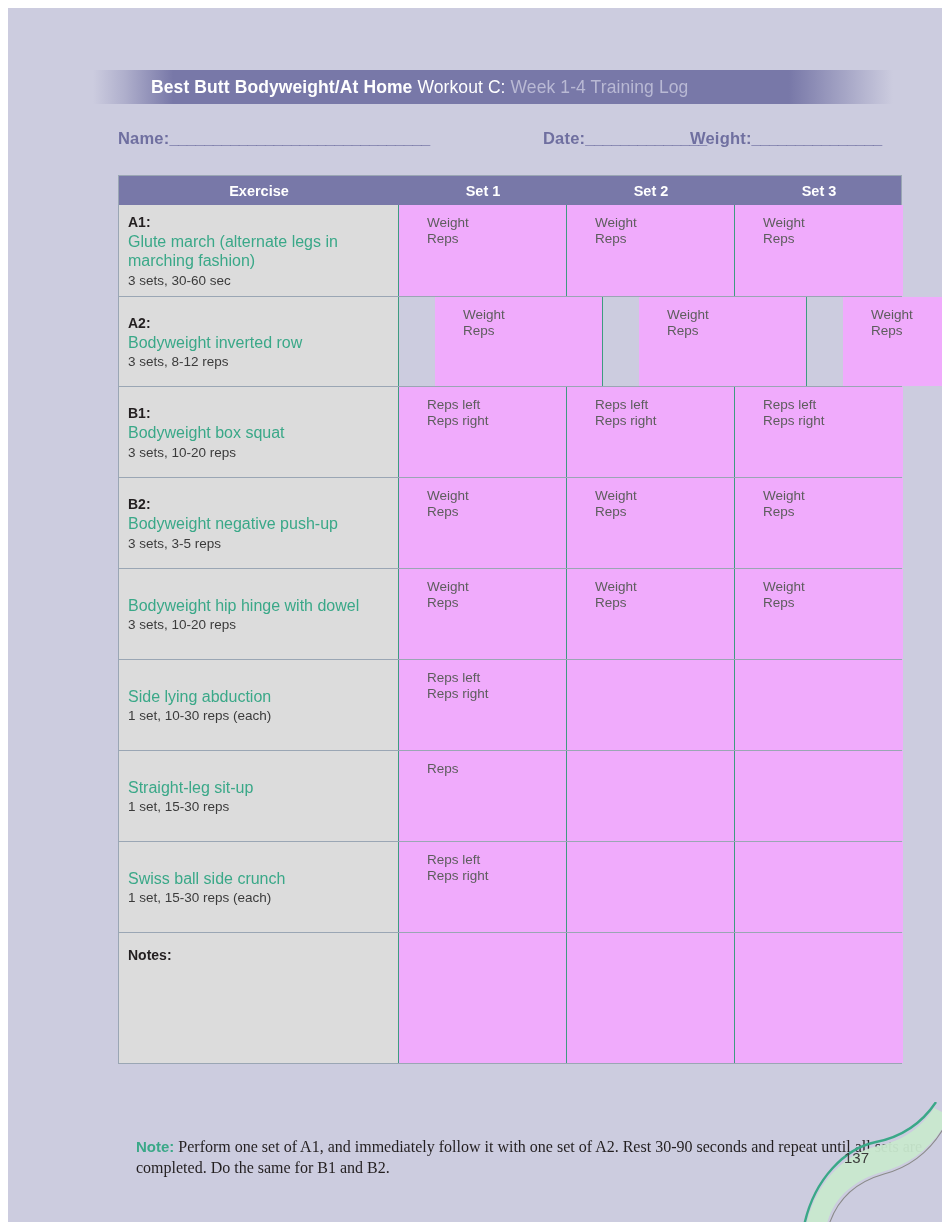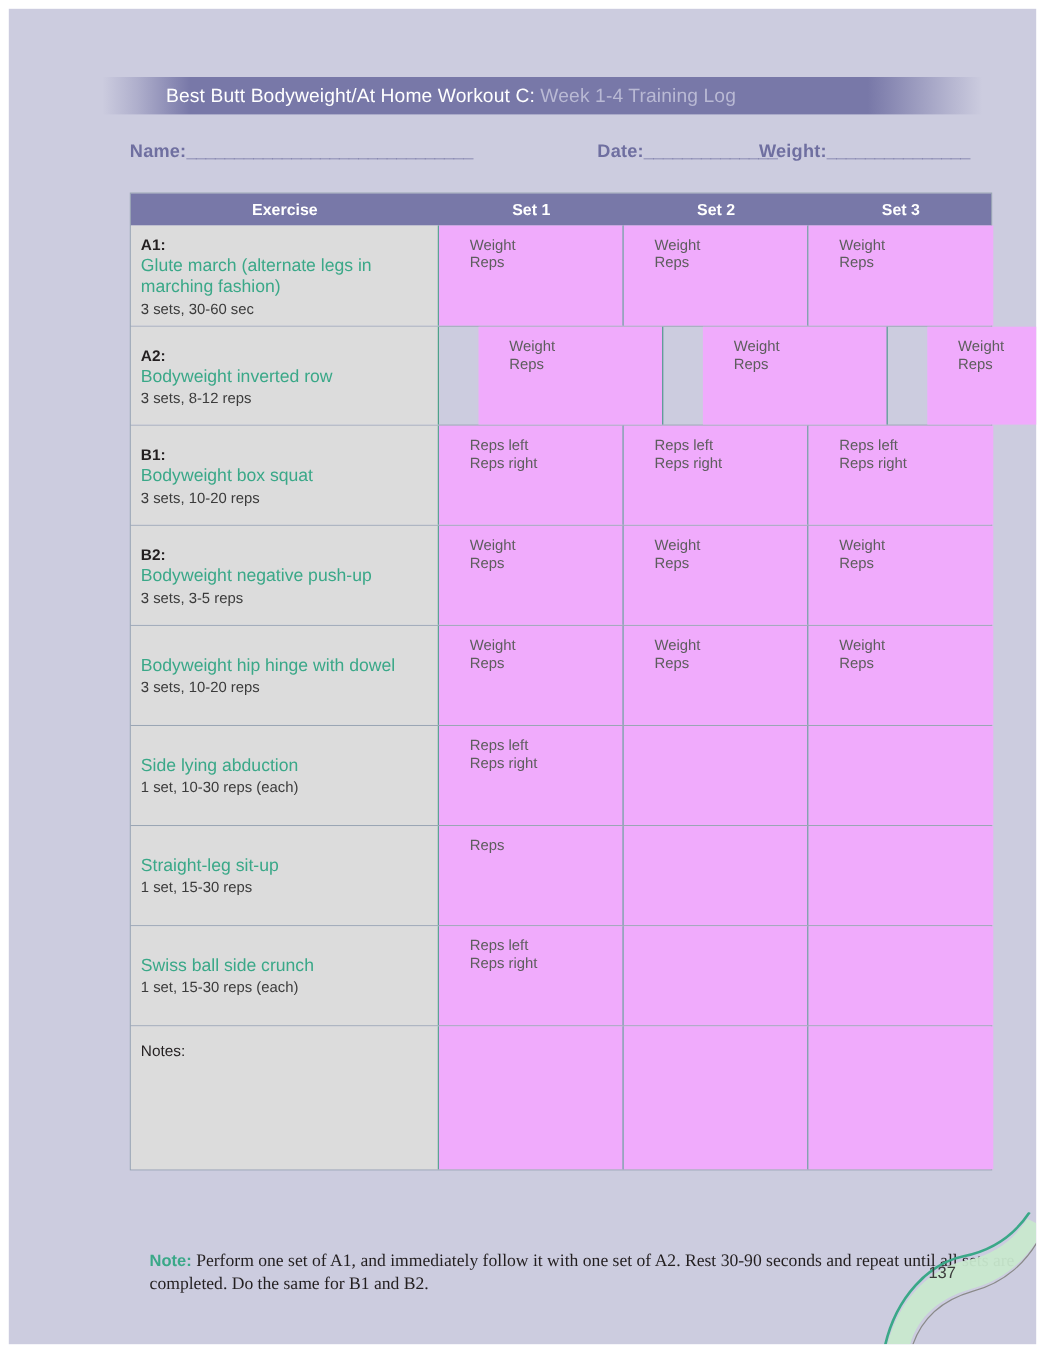--- a/index.html
+++ b/index.html
@@ -39,21 +39,21 @@
         rgba(120,120,168,0.00) 100%);
     display: flex;
     align-items: center;
   }
   .banner-text {
     margin-left: 58px;
     font-size: 17.5px;
     letter-spacing: .1px;
     white-space: nowrap;
   }
-  .banner-text .b1 { font-weight: normal; color: #ffffff; }
+  .banner-text .b1 { font-weight: bold; color: #ffffff; }
   .banner-text .b2 { font-weight: normal; color: #ffffff; }
   .banner-text .b3 { font-weight: normal; color: #b9b9d4; }
 
   
   .meta-row {
     position: absolute;
     left: 110px;
     top: 121px;
     width: 790px;
     height: 24px;
@@ -154,21 +154,21 @@
   .cell-notes {
     width: 280px;
     flex: 0 0 280px;
     background: #dcdcdc;
     box-sizing: border-box;
     border-right: 1.5px solid #3f9b80;
     padding: 14px 8px 8px 9px;
   }
   .notes-label {
     font-size: 14px;
-    font-weight: normal;
+    font-weight: bold;
     color: #231f20;
   }
 
   
   .footnote {
     position: absolute;
     left: 128px;
     top: 1088px;
     width: 790px;
     font-family: "Liberation Serif", serif;

